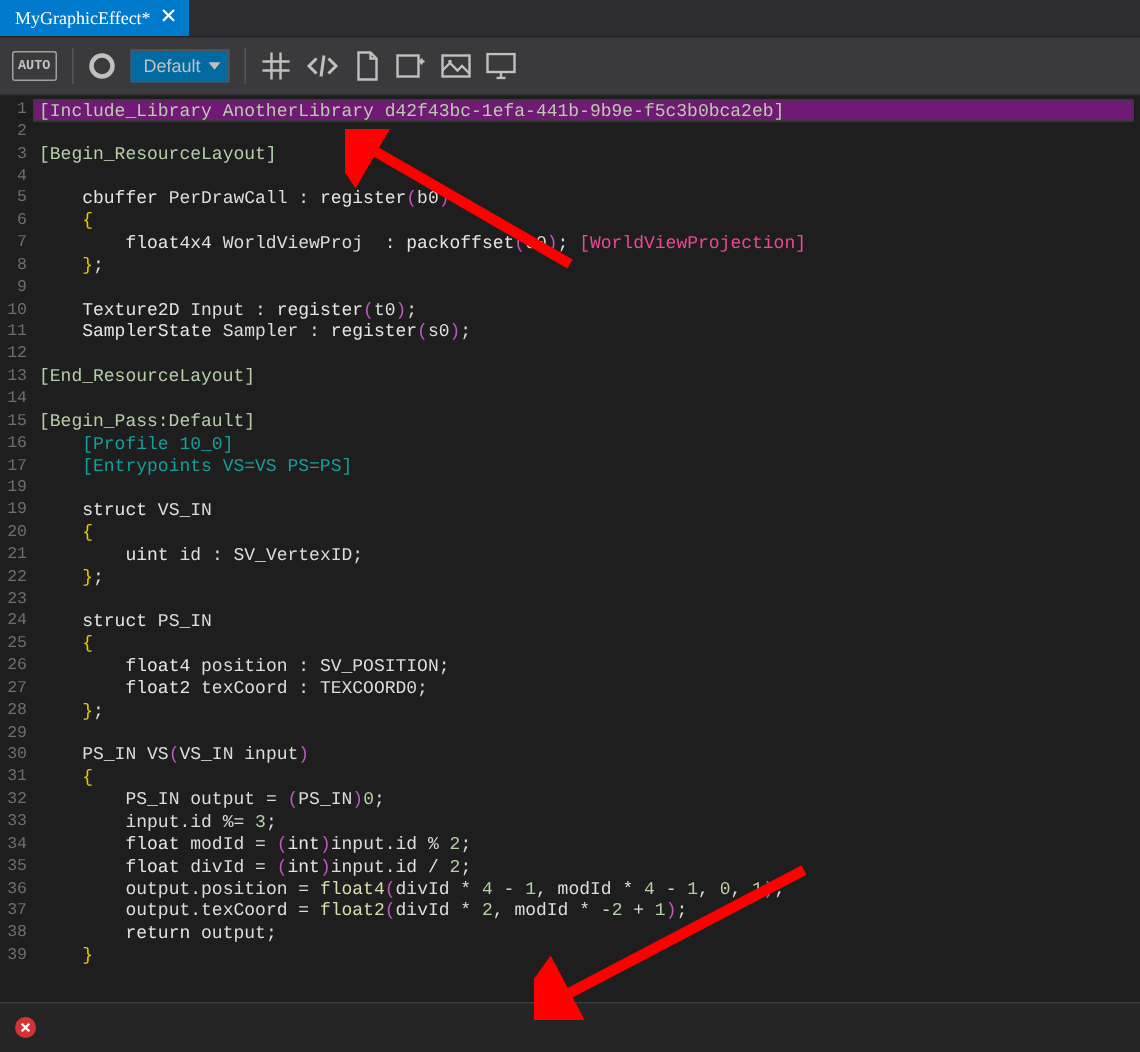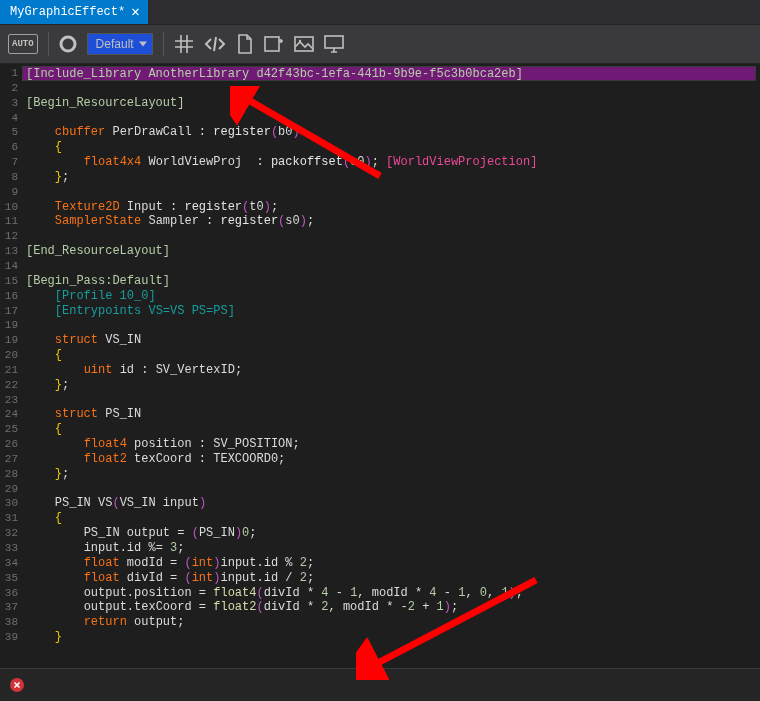--- a/index.html
+++ b/index.html
@@ -19,21 +19,21 @@
     display: flex;
     height: 24px;
     align-items: stretch;
   }
   .tab {
     background: #007acc;
     color: #fff;
     padding: 3px 8px 3px 10px;
     display: flex;
     align-items: center;
-    font-family: Liberation Mono, monospace;
+    font-family: Liberation Serif, serif;
     font-size: 12px;
     gap: 6px;
   }
   .tab .close {
     font-size: 14px;
     line-height: 1;
   }
   .toolbar {
     background: #3a3a3c;
     height: 40px;
@@ -56,21 +56,21 @@
   .toolbar-sep {
     width: 1px;
     height: 24px;
     background: #555;
   }
   .circle-btn svg, .tool-icon svg {
     display: block;
   }
   .dropdown {
     border: 1px solid #555;
-    background: #1d4ed8;
+    background: #0369a1;
     color: #c0c0c0;
     padding: 3px 18px 3px 8px;
     font-family: "Segoe UI", sans-serif;
     font-size: 12px;
     position: relative;
   }
   .dropdown::after {
     content: "";
     position: absolute;
     right: 5px;
@@ -103,21 +103,21 @@
     padding: 2px 0 0 4px;
     white-space: pre;
     line-height: 14.85px;
     font-size: 12px;
     position: relative;
   }
   .code .line { height: 14.85px; }
   .line.hl { background: #701a75; border: 1px solid #3a3a3a; margin-left:-4px; padding-left:3px; margin-right:4px;}
   .tok-olive   { color: #b5cea8; }
   .tok-teal    { color: #169e9e; }
-  .tok-kw      { color: #f97316; }
+  .tok-kw      { color: #e5e5e5; }
   .tok-func    { color: #e5e5e5; }
   .tok-num     { color: #b5cea8; }
   .tok-fn      { color: #dcdcaa; }
   .tok-plain   { color: #dcdcdc; }
   .tok-br      { color: #E8C900; }
   .tok-br2     { color: #C355C3; }
   .tok-comm    { color: #ec4899; }
   .error-bar {
     background: #252526;
     height: 33px;

